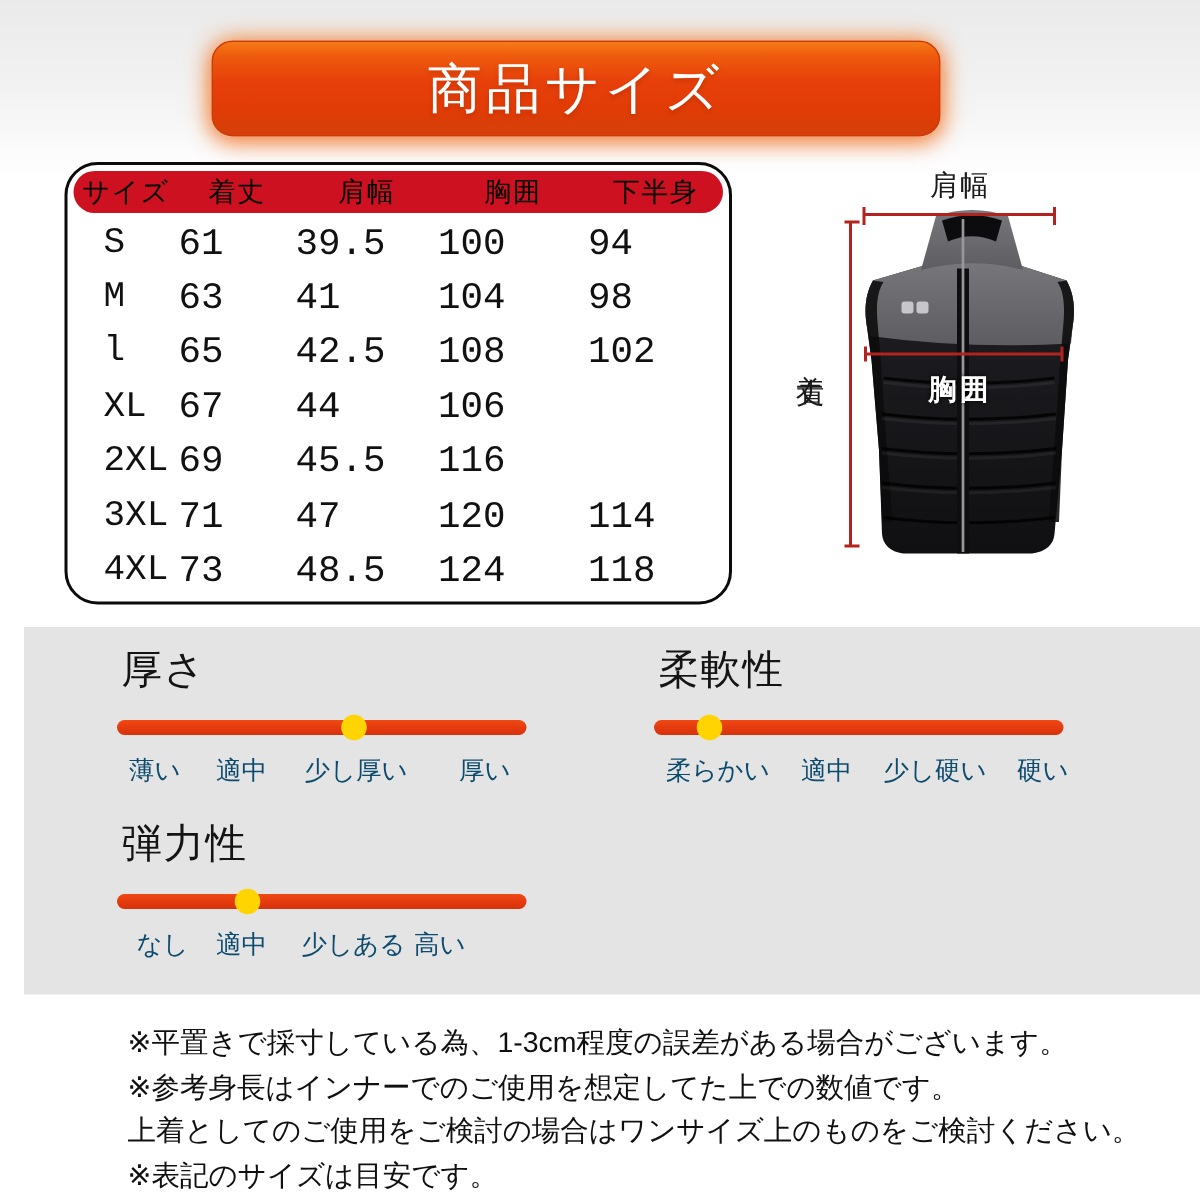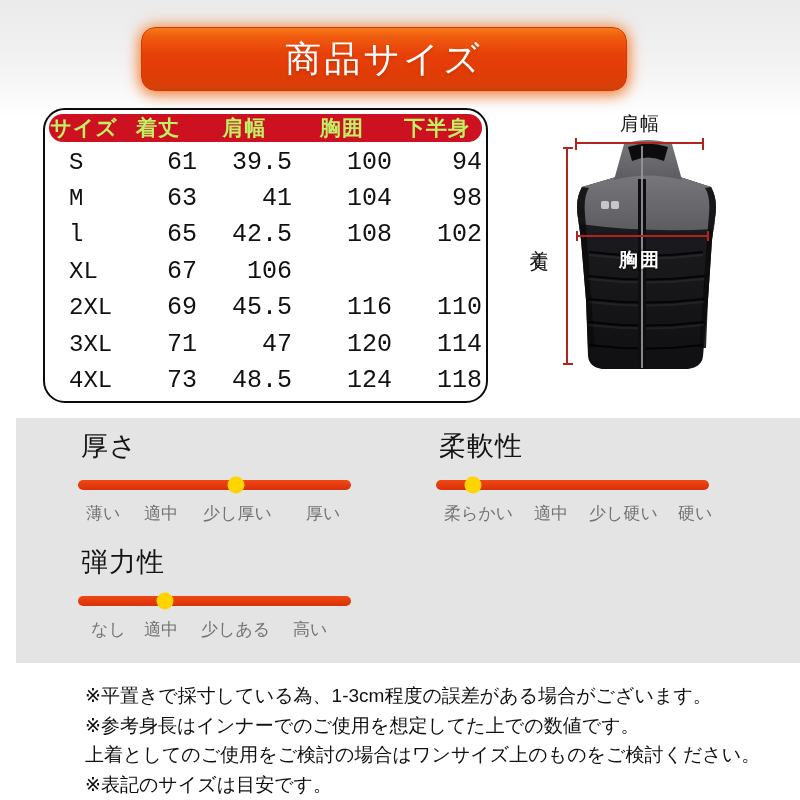--- a/index.html
+++ b/index.html
@@ -18,25 +18,25 @@
     box-shadow:0 0 16px rgba(245,120,30,.8),0 4px 14px rgba(240,90,15,.55);
     display:flex;align-items:center;justify-content:center;}
   .banner span{color:#fff;font-size:36px;font-weight:normal;letter-spacing:3px;
     text-shadow:0 2px 3px rgba(150,40,0,.35);}
 
   
   .size-table{position:absolute;left:43px;top:108px;width:445px;height:295px;
     box-sizing:border-box;border:2px solid #0b0b0b;border-radius:22px;background:#fff;}
   .pill{margin:4px 4px 0 4px;height:28px;background:#ce1120;border-radius:15px;
     display:grid;grid-template-columns:70px 78px 95px 100px 90px;align-items:center;}
-  .pill div{color:#bef264;font-size:21px;font-weight:bold;text-align:center;letter-spacing:1px;}
+  .pill div{color:#000000;font-size:18px;font-weight:normal;text-align:center;letter-spacing:1px;}
   .tb-rows{margin:2px 4px 0 4px;}
   .tb-row{display:grid;grid-template-columns:70px 78px 95px 100px 90px;height:36.4px;align-items:center;
     font-family:"Liberation Mono","DejaVu Sans Mono",monospace;color:#111;}
-  .tb-row div{text-align:right;font-size:25px;}
+  .tb-row div{text-align:left;font-size:25px;}
   .tb-row div:first-child{text-align:left;padding-left:20px;font-size:24px;}
 
   
   .vest{position:absolute;left:490px;top:100px;width:300px;height:310px;}
   .vest svg{position:absolute;left:0;top:0;}
   .v-label{position:absolute;font-size:19px;color:#1a1a1a;}
   .v-shoulder{left:0;top:11px;width:300px;text-align:center;letter-spacing:1px;}
   .v-length{left:36px;top:134px;writing-mode:vertical-rl;text-orientation:upright;letter-spacing:3px;}
   .v-chest{left:0;top:147px;width:300px;text-align:center;color:#fff;font-weight:600;
     text-shadow:0 0 3px rgba(0,0,0,.9);letter-spacing:2px;}
@@ -46,21 +46,21 @@
   .slider{position:absolute;width:275px;}
   #s1{left:62px;top:10px;}
   #s2{left:420px;top:10px;}
   #s3{left:62px;top:126px;}
   .s-title{position:absolute;left:3px;top:0;font-size:27px;color:#141414;letter-spacing:1px;}
   .s-bar{position:absolute;left:0;top:52px;width:273px;height:10px;border-radius:6px;
     background:linear-gradient(180deg,#f04913 0%,#e33a0e 55%,#d8320b 100%);}
   .s-dot{position:absolute;top:50%;width:17px;height:17px;border-radius:50%;
     background:#ffd400;transform:translate(-50%,-50%);}
   .s-labels{position:absolute;left:0;top:74px;width:275px;height:22px;}
-  .s-labels span{position:absolute;top:0;font-size:17px;color:#737373;white-space:nowrap;font-family:Liberation Mono, monospace;}
+  .s-labels span{position:absolute;top:0;font-size:17px;color:#0c4a6e;white-space:nowrap;font-family:Liberation Mono, monospace;}
 
   
   .notes{position:absolute;left:85px;top:681px;width:700px;}
   .notes div{font-size:19px;line-height:29.5px;color:#101010;white-space:nowrap;}
 </style>
 </head>
 <body>
 
 <div class="page">
   <div class="top-grad"></div>
@@ -95,28 +95,28 @@
       <div class="tb-row">
         <div>l</div>
         <div>65</div>
         <div>42.5</div>
         <div>108</div>
         <div>102</div>
       </div>
       <div class="tb-row">
         <div>XL</div>
         <div>67</div>
+        <div>44</div>
         <div>106</div>
       </div>
       <div class="tb-row">
         <div>2XL</div>
         <div>69</div>
         <div>45.5</div>
         <div>116</div>
-        <div>110</div>
       </div>
       <div class="tb-row">
         <div>3XL</div>
         <div>71</div>
         <div>47</div>
         <div>120</div>
         <div>114</div>
       </div>
       <div class="tb-row">
         <div>4XL</div>
@@ -224,21 +224,21 @@
 
     <div class="slider" id="s3">
       <div class="s-title">弾力性</div>
       <div class="s-bar">
         <div class="s-dot" style="left: 32%;"></div>
       </div>
       <div class="s-labels">
         <span style="left:13px">なし</span>
         <span style="left:66px">適中</span>
         <span style="left:123px">少しある</span>
-        <span style="left:215px">高い</span>
+        <span style="left:198px">高い</span>
       </div>
     </div>
   </div>
 
   <div class="notes">
     <div>※平置きで採寸している為、1-3cm程度の誤差がある場合がございます。</div>
     <div>※参考身長はインナーでのご使用を想定してた上での数値です。</div>
     <div>上着としてのご使用をご検討の場合はワンサイズ上のものをご検討ください。</div>
     <div>※表記のサイズは目安です。</div>
   </div>

